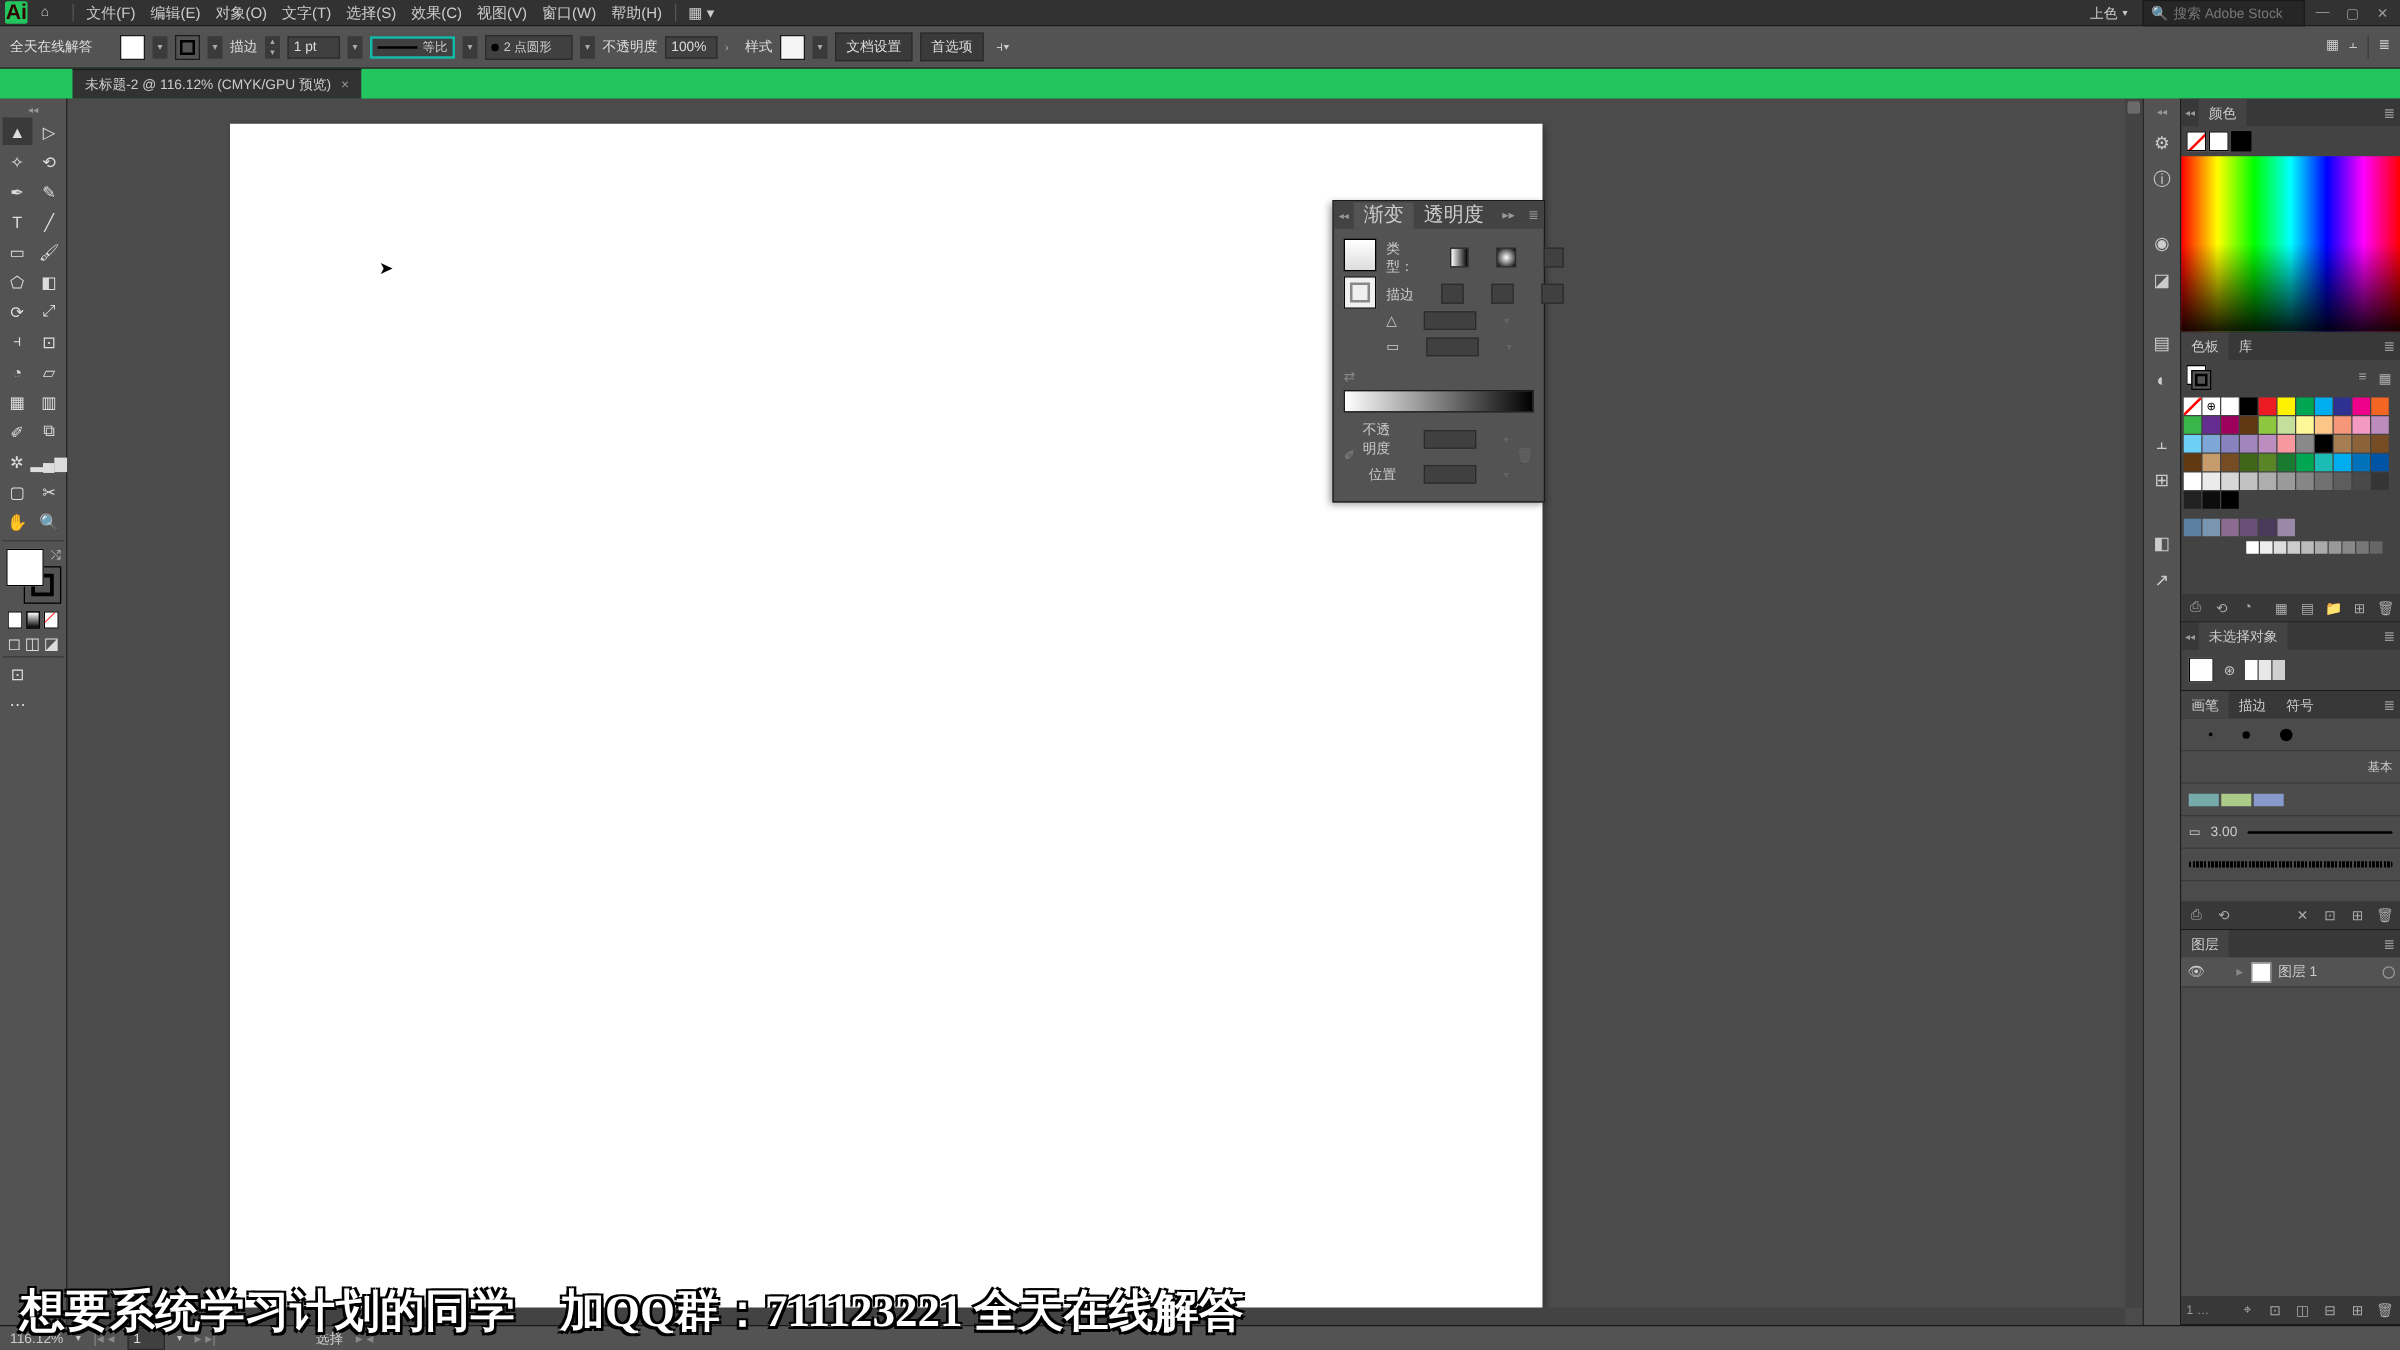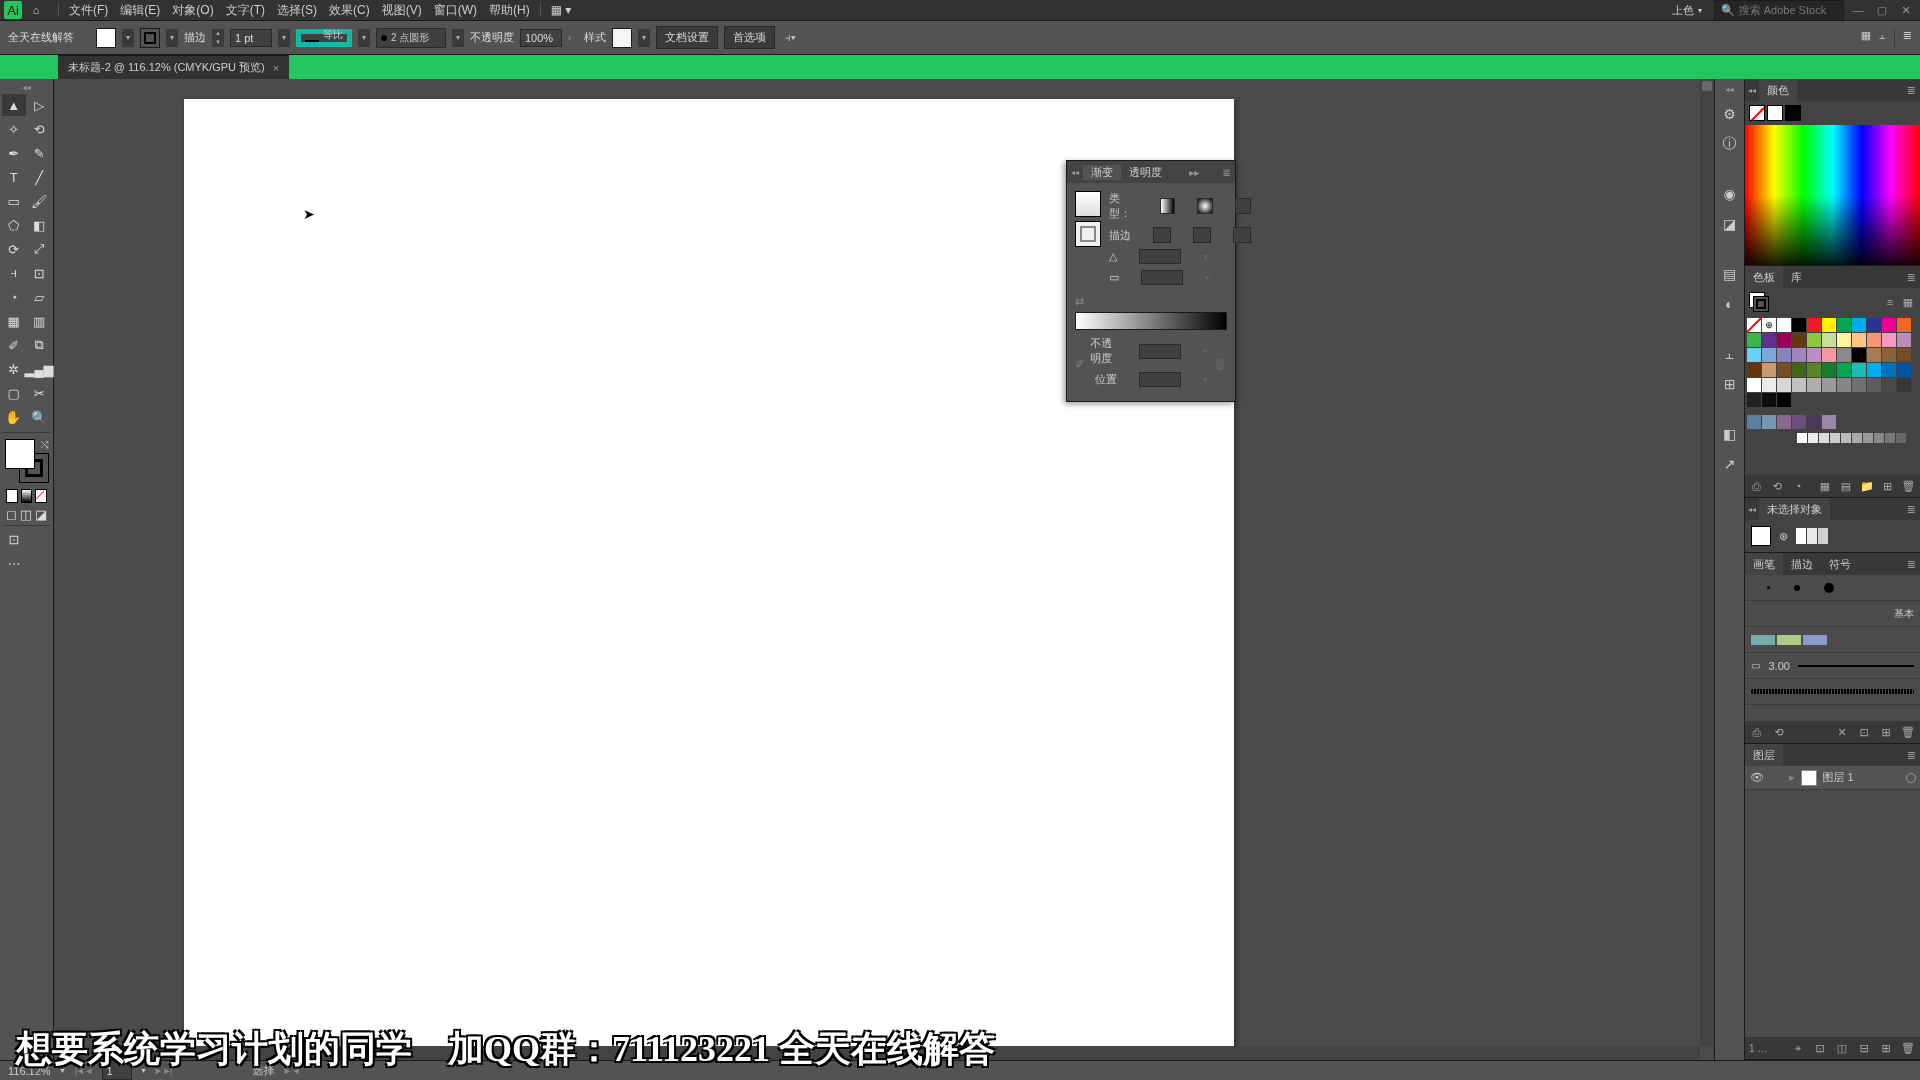--- a/index.html
+++ b/index.html
@@ -1,34 +1,34 @@
 <!DOCTYPE html>
 <html><head>
 <meta charset="utf-8">
 <style>
 *{margin:0;padding:0;box-sizing:border-box;font-family:"Microsoft YaHei",Arial,sans-serif;font-size:11px;color:#ccc;user-select:none}
 body{width:1920px;height:1080px;background:#323232;overflow:hidden;position:relative}
 .menubar{height:21px;background:#323232;display:flex;align-items:center;padding:0 4px;border-bottom:1px solid #1a1a1a}
-.ai-logo{width:18px;height:18px;background:#22c55e;color:#330000;display:flex;align-items:center;justify-content:center;font-weight:normal;font-size:13px;border-radius:2px;margin-right:6px}
+.ai-logo{width:18px;height:18px;background:#22c55e;color:#330000;display:flex;align-items:center;justify-content:center;font-weight:bold;font-size:17px;border-radius:2px;margin-right:6px}
 .home-icon{width:16px;height:16px;margin-right:10px;display:flex;align-items:center;justify-content:center;color:#ccc}
 .menu-item{padding:0 6px;cursor:pointer;font-size:12px}
 .menu-sep{width:1px;height:14px;background:#555;margin:0 4px}
 .menubar-right{margin-left:auto;display:flex;align-items:center;gap:4px}
 .workspace-btn{padding:2px 8px;display:flex;align-items:center;gap:4px}
 .search-box{background:#262626;border:1px solid #1a1a1a;padding:2px 6px;width:130px;display:flex;align-items:center;gap:4px;color:#888}
 .win-btn{width:20px;height:16px;display:flex;align-items:center;justify-content:center;color:#999}
 .controlbar{height:34px;background:#535353;display:flex;align-items:center;padding:0 8px;border-bottom:1px solid #1a1a1a;gap:6px}
 .ctl-label{font-size:11px;color:#ddd}
 .swatch{width:20px;height:20px;border:1px solid #1a1a1a}
 .swatch.fill{background:#fff}
 .swatch.stroke{background:#535353;position:relative}
 .swatch.stroke::after{content:"";position:absolute;inset:3px;border:2px solid #000}
 .dd-arrow{width:12px;height:18px;background:#3a3a3a;display:flex;align-items:center;justify-content:center;color:#aaa;font-size:8px}
 .num-input{background:#404040;border:1px solid #2a2a2a;padding:2px 4px;width:42px;color:#ddd;font-size:11px}
-.stroke-style{width:56px;height:18px;background:#404040;border:5px solid #14b8a6;display:flex;align-items:flex-end;padding:0 4px}
+.stroke-style{width:68px;height:18px;background:#404040;border:2px solid #14b8a6;display:flex;align-items:center;padding:0 4px}
 .stroke-style .line{flex:1;height:2px;background:#000}
 .brush-dd{width:70px;height:20px;background:#404040;border:1px solid #2a2a2a;display:flex;align-items:center;padding:0 4px;gap:4px}
 .txt-btn{background:#3a3a3a;border:1px solid #2a2a2a;padding:3px 8px;color:#ddd}
 .controlbar-right{margin-left:auto;display:flex;gap:8px}
 .tabbar{height:24px;background:#22c55e;display:flex;align-items:flex-end;padding-left:58px}
 .doc-tab{background:#323232;padding:4px 10px;font-size:11px;display:flex;align-items:center;gap:8px;border-top:1px solid #1a1a1a}
 .doc-tab .close{color:#999;font-size:11px}
 .main{position:absolute;top:79px;left:0;right:0;bottom:20px;display:flex}
 .toolbox{width:54px;background:#535353;border-right:1px solid #1a1a1a;display:flex;flex-direction:column;padding:4px 2px}
 .tool-row{display:flex;gap:2px;margin-bottom:2px}
@@ -43,21 +43,21 @@
 .color-mode-row{display:flex;gap:3px;padding:2px 4px}
 .color-mode{width:14px;height:14px;border:1px solid #000}
 .canvas-area{flex:1;background:#4b4b4b;position:relative;overflow:hidden}
 .artboard{position:absolute;top:20px;left:130px;width:1050px;height:960px;background:#fff;box-shadow:2px 2px 6px rgba(0,0,0,.4)}
 .cursor-arrow{position:absolute;top:127px;left:249px;color:#000;font-size:14px}
 .scroll-v{position:absolute;right:0;top:0;bottom:14px;width:14px;background:#434343}
 .scroll-v .thumb{position:absolute;top:2px;left:2px;right:2px;height:10px;background:#6a6a6a;border-radius:2px}
 .scroll-h{position:absolute;left:0;right:14px;bottom:0;height:14px;background:#434343}
 .float-panel{position:absolute;top:81px;right:0;width:170px;background:#535353;border:1px solid #1a1a1a;box-shadow:-2px 2px 6px rgba(0,0,0,.4)}
 .fp-tabs{display:flex;background:#434343;height:22px;align-items:center}
-.fp-tab{padding:0 8px;font-size:11px}
+.fp-tab{padding:0 8px;font-size:16px}
 .fp-tab.active{background:#535353}
 .fp-close{margin-left:auto;padding:0 4px;font-size:10px;color:#999}
 .fp-body{padding:8px}
 .fp-sw{width:26px;height:26px;background:#fff;border:1px solid #000}
 .fp-sw.s2{background:#f0f0f0}
 .fp-row{display:flex;align-items:center;gap:22px;margin-bottom:6px;font-size:10px}
 .type-btn{width:18px;height:16px;border:1px solid #2a2a2a;background:#404040}
 .grad-bar{height:18px;background:linear-gradient(90deg,#fff,#000);margin:4px 0;border:1px solid #1a1a1a}
 .fp-input{background:#404040;border:1px solid #2a2a2a;width:42px;padding:1px 3px;color:#777;font-size:10px}
 .dock-strip{width:30px;background:#535353;border-left:1px solid #1a1a1a;display:flex;flex-direction:column;align-items:center;padding-top:6px;gap:10px}

